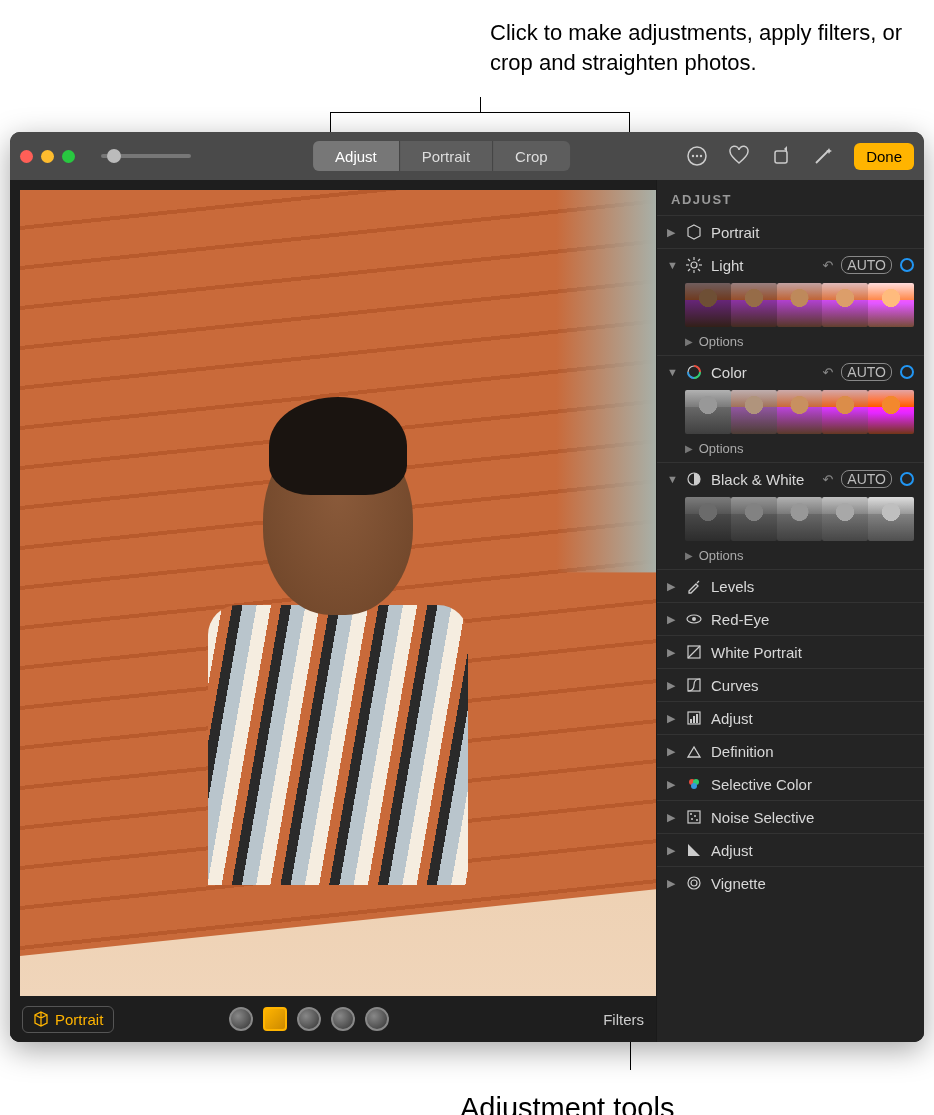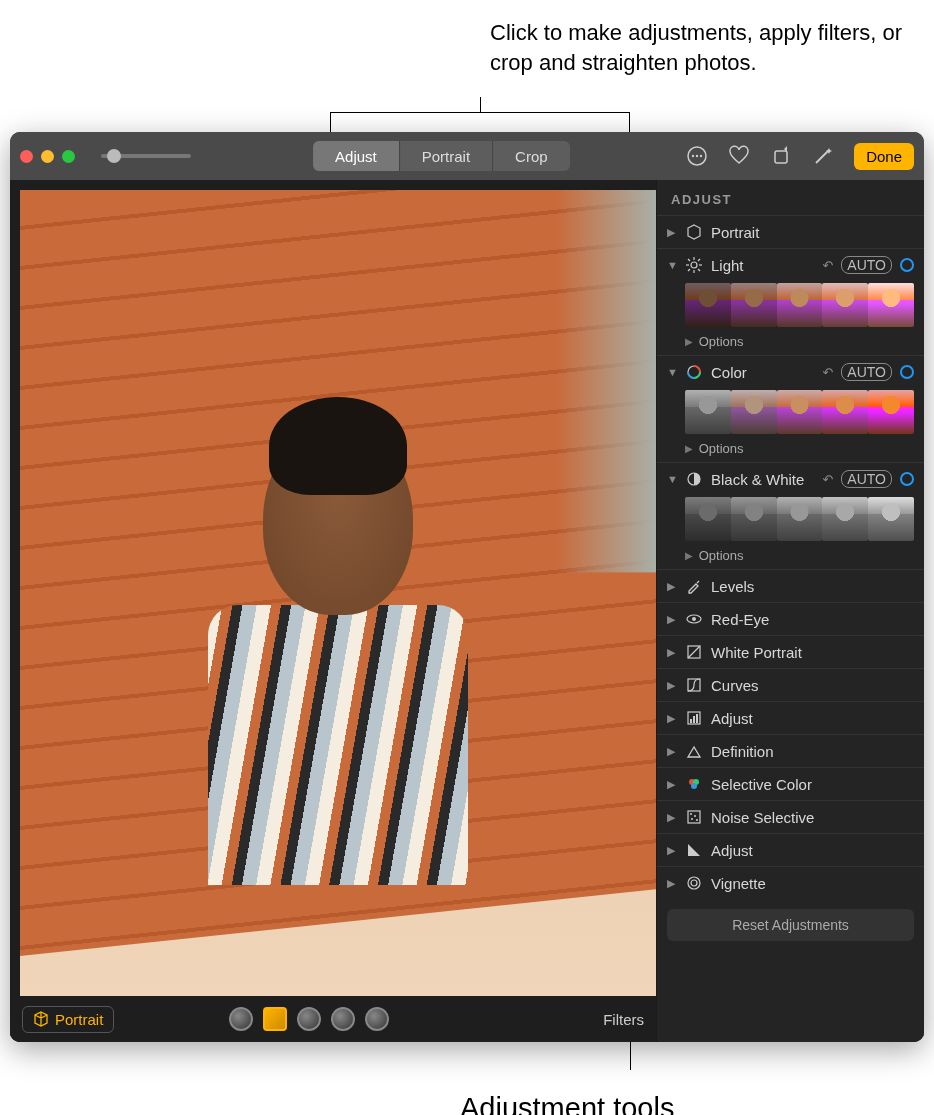--- a/index.html
+++ b/index.html
@@ -478,16 +478,15 @@
             <span class="ico">
               <svg width="16" height="16" viewBox="0 0 16 16">
                 <circle cx="8" cy="8" r="6" fill="none" stroke="#ccc" stroke-width="1.2"></circle>
                 <circle cx="8" cy="8" r="3" fill="none" stroke="#ccc" stroke-width="1.2"></circle>
               </svg>
             </span>
             <span class="label">Vignette</span>
           </div>
         </div>
 
-      <div class="reset-btn">Reset Adjustments</div>
     </div>
   </div>
 </div>
 
 </body></html>

